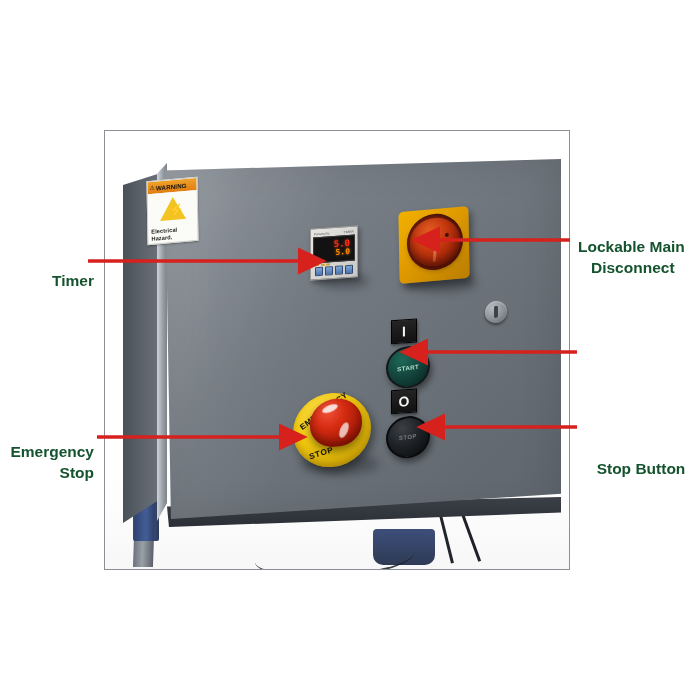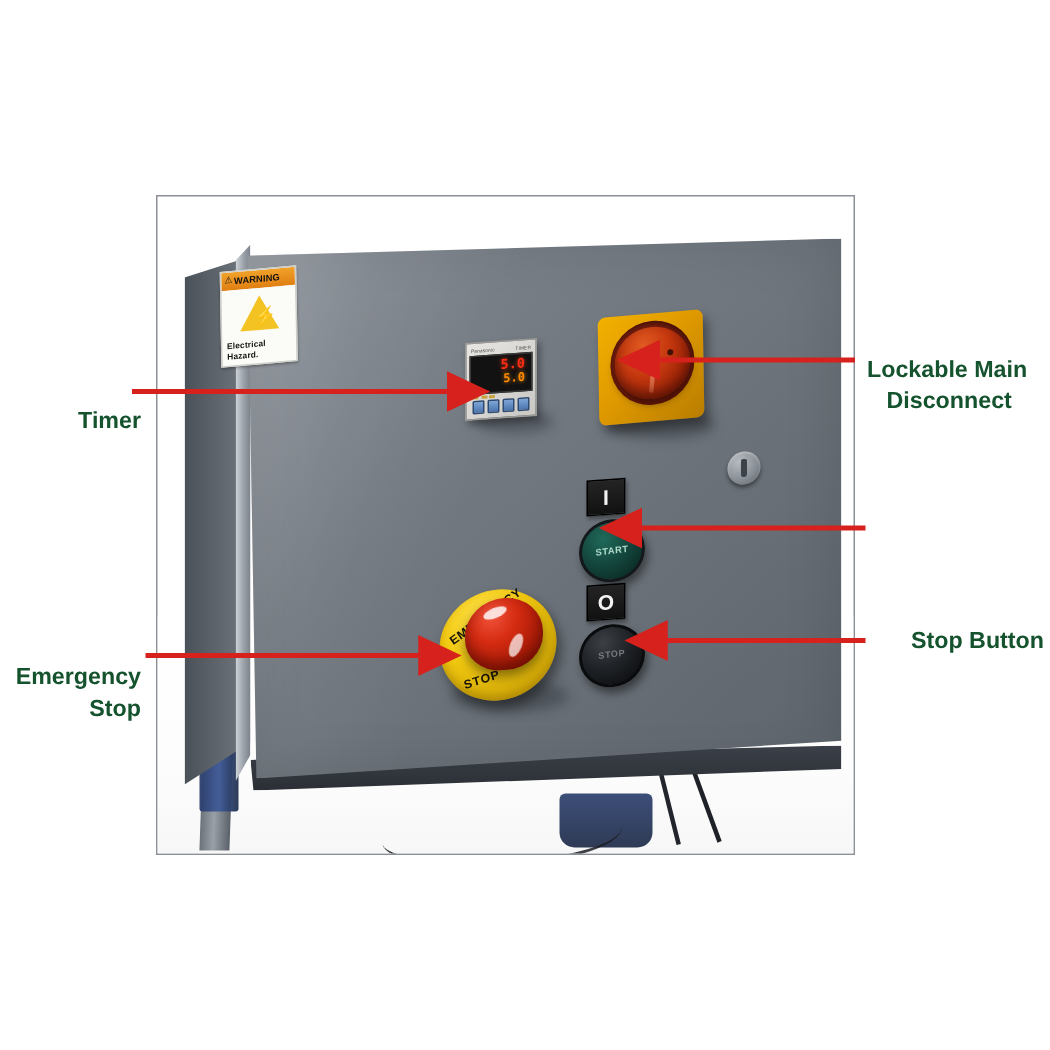--- a/index.html
+++ b/index.html
@@ -376,21 +376,21 @@
     font-weight:bold;
     color:#14532d;
     font-size:15.5px;
     line-height:21px;
     white-space:pre-line;
   }
   #lbl-timer{left:34px;top:249px;text-align:right;width:60px;}
   #lbl-estop{left:2px;top:420px;text-align:right;width:92px;}
   #lbl-disc{left:578px;top:215px;text-align:left;width:120px;}
   #lbl-start{left:586px;top:341px;text-align:left;width:110px;}
-  #lbl-stop{left:586px;top:396px;text-align:right;width:110px;}
+  #lbl-stop{left:586px;top:437px;text-align:center;width:110px;}
   .lbl .l2{display:block;}
   #lbl-disc .l2{padding-left:13px;}
   #lbl-estop .l2{display:block;}
 </style>
 </head>
 <body>
 
 <div id="root">
 
   <div class="photo-frame">

